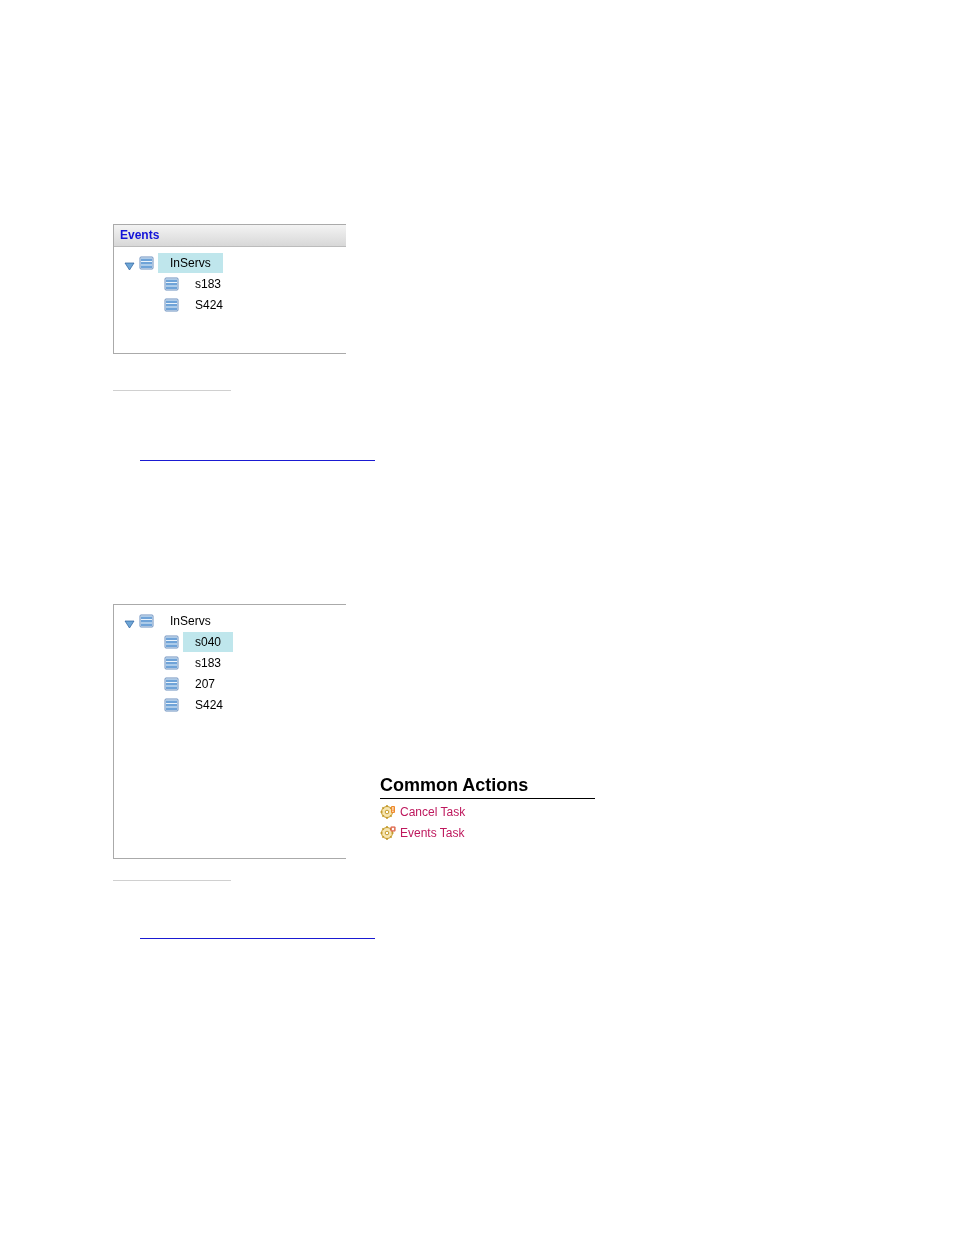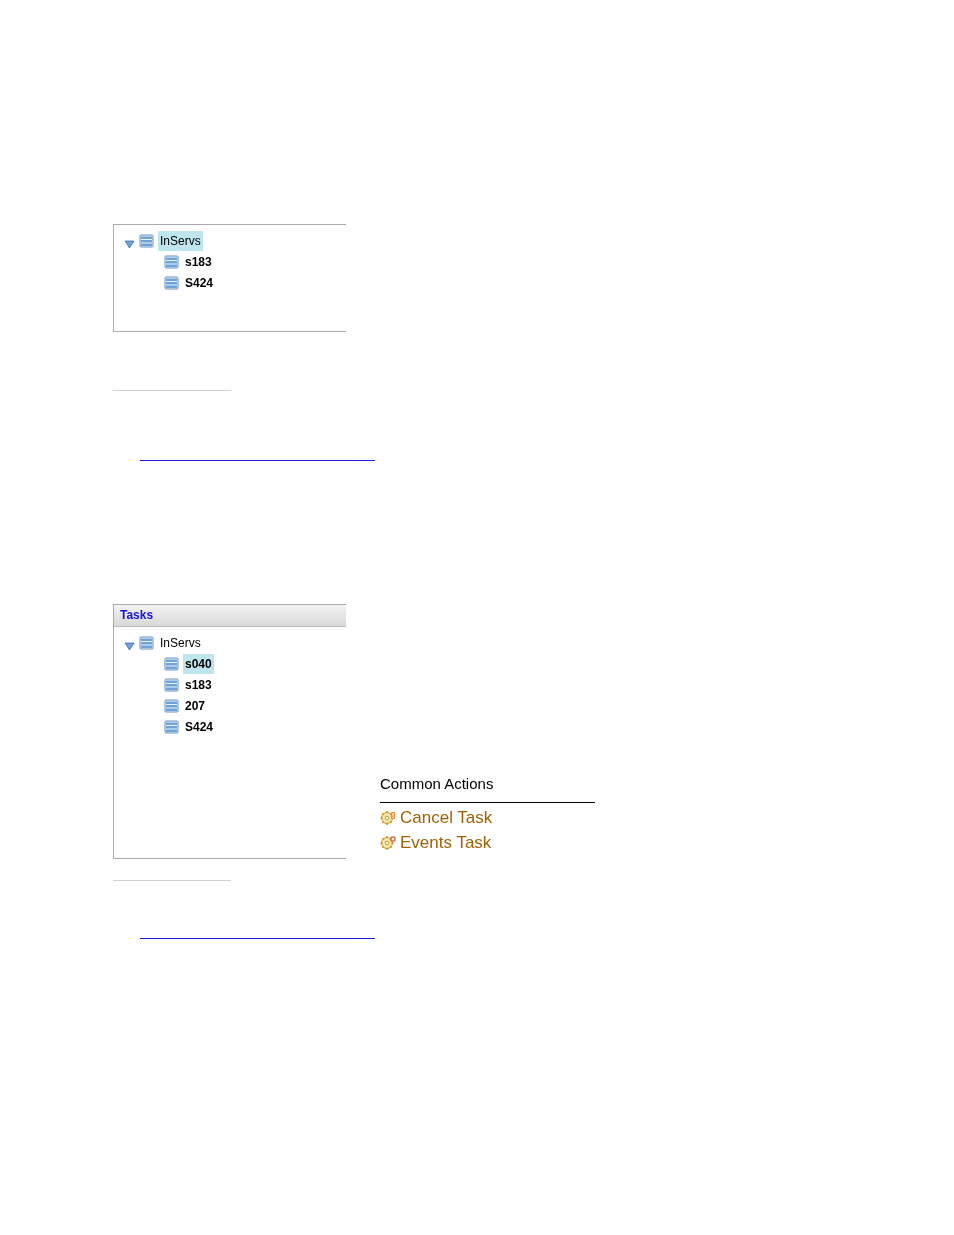--- a/index.html
+++ b/index.html
@@ -31,27 +31,26 @@
       padding: 6px 6px 10px 10px;
     }
     .tree-row {
       display: flex;
       align-items: center;
       line-height: 20px;
       gap: 4px;
     }
     .children {
       margin-left: 40px;
-      font-weight: bold;
     }
     .children .tree-row {
       margin-top: 1px;
     }
     .tree-label {
-      padding: 0 2px;
+      padding: 0 12px;
       font-size: 12px;
     }
     .sel {
       background: #bfe6ec;
     }
     .expander {
       width: 11px;
       height: 11px;
       display: inline-block;
     }
@@ -71,34 +70,34 @@
       height: 1px;
       background: #1a1ad2;
     }
     .common-actions {
       position: absolute;
       left: 380px;
       top: 775px;
       width: 215px;
     }
     .ca-header {
-      font-weight: normal;
-      font-size: 15px;
-      padding-bottom: 10px;
+      font-weight: bold;
+      font-size: 18px;
+      padding-bottom: 2px;
       border-bottom: 1px solid #000;
     }
     .ca-item {
       display: flex;
       align-items: center;
       gap: 4px;
       margin-top: 5px;
     }
     .ca-link {
-      color: #a16207;
-      font-size: 17px;
+      color: #be185d;
+      font-size: 12px;
     }
     .gear-icon {
       width: 16px;
       height: 16px;
       display: inline-flex;
     }
     .panel.events {
       left: 113px;
       top: 224px;
       border-right: 0;
@@ -110,20 +109,23 @@
       left: 113px;
       top: 604px;
       height: 253px;
       border-right: 0;
     }
   </style>
 </head>
 <body>
 
 <div class="panel events">
+  <div class="panel-hdr">
+    <span>Events</span>
+  </div>
   <div class="tree">
     <div class="tree-row">
       <span class="expander">
         <svg width="11" height="11" viewBox="0 0 11 11">
           <polygon points="1,2 10,2 5.5,9" fill="#6ea6d6" stroke="#2a5f9e" stroke-width="0.7"></polygon>
         </svg>
       </span>
       <span class="storage-icon">
         <svg width="15" height="14" viewBox="0 0 15 14">
           <rect x="1" y="1" width="13" height="12" rx="1" fill="#eaf3fb" stroke="#6a8fbe"></rect>
@@ -159,23 +161,20 @@
       </div>
     </div>
   </div>
 </div>
 
 <div class="thin-rule" style="left:113px; top:390px; width:118px;"></div>
 
 <div class="link-underline" style="left:140px; top:460px; width:235px;"></div>
 
 <div class="panel tasks">
-  <div class="panel-hdr">
-    <span>Tasks</span>
-  </div>
   <div class="tree">
     <div class="tree-row">
       <span class="expander">
         <svg width="11" height="11" viewBox="0 0 11 11">
           <polygon points="1,2 10,2 5.5,9" fill="#6ea6d6" stroke="#2a5f9e" stroke-width="0.7"></polygon>
         </svg>
       </span>
       <span class="storage-icon">
         <svg width="15" height="14" viewBox="0 0 15 14">
           <rect x="1" y="1" width="13" height="12" rx="1" fill="#eaf3fb" stroke="#6a8fbe"></rect>

